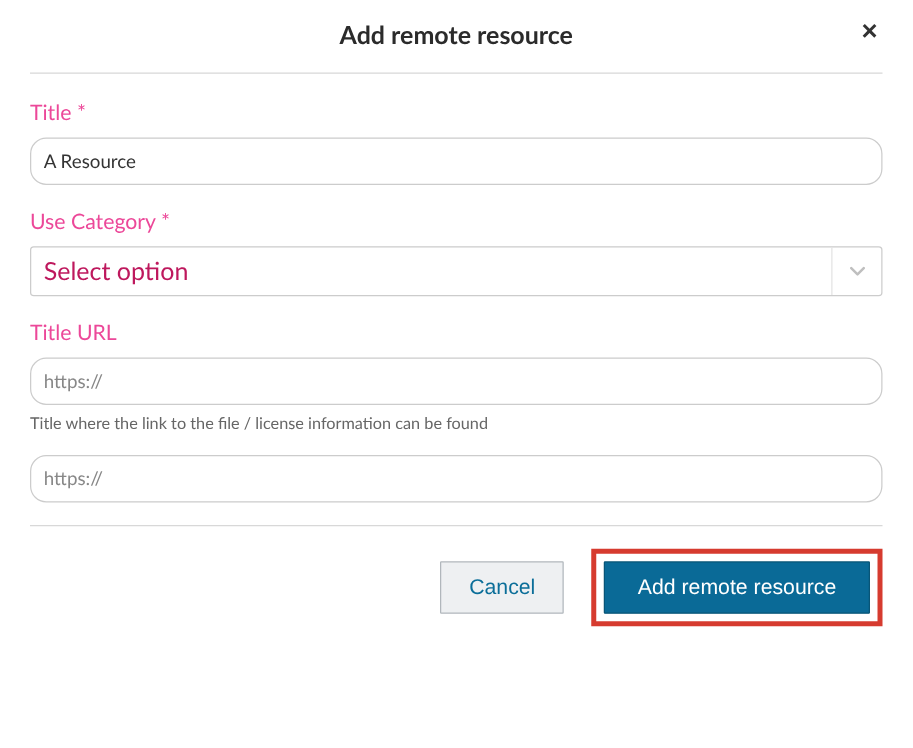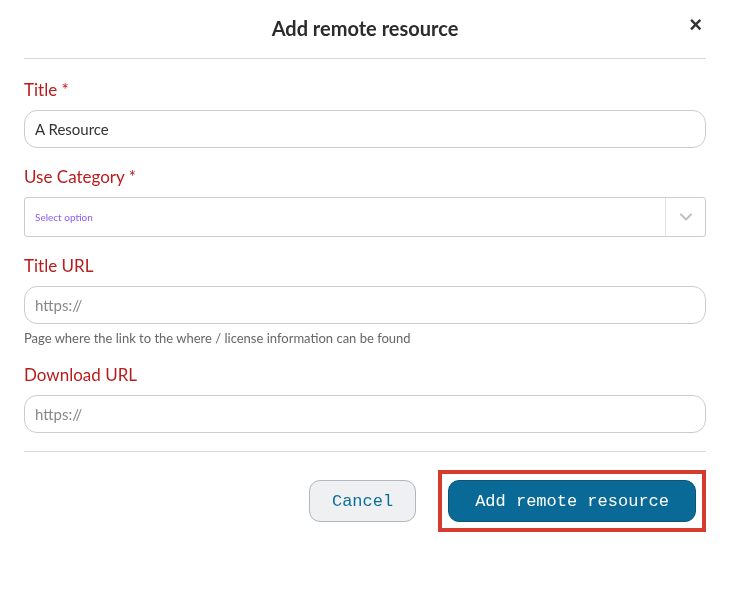--- a/index.html
+++ b/index.html
@@ -44,21 +44,21 @@
   .hr {
     border: none;
     border-top: 1px solid #d8d8d8;
     margin: 0 0 20px 0;
   }
   .field {
     margin-bottom: 18px;
   }
   .label {
     font-size: 17px;
-    color: #b91c1c;
+    color: #ec4899;
     margin-bottom: 10px;
     display: block;
   }
   .input {
     width: 100%;
     height: 38px;
     border: 1px solid #ccc;
     border-radius: 13px;
     padding: 0 10px;
     font-size: 15px;
@@ -73,22 +73,22 @@
     border: 1px solid #ccc;
     border-radius: 3px;
     display: flex;
     align-items: center;
     padding: 0 0 0 10px;
     position: relative;
     cursor: pointer;
     background: #fff;
   }
   .select-placeholder {
-    color: #8b5cf6;
-    font-size: 10px;
+    color: #be185d;
+    font-size: 20px;
     flex: 1;
   }
   .select-arrow-box {
     width: 40px;
     height: 100%;
     display: flex;
     align-items: center;
     justify-content: center;
     border-left: 1px solid #e3e3e3;
   }
@@ -108,25 +108,25 @@
     margin: 10px 0 18px 0;
   }
   .footer {
     display: flex;
     justify-content: flex-end;
     align-items: center;
     gap: 22px;
   }
   .btn {
     height: 42px;
-    border-radius: 11px;
+    border-radius: 1px;
     font-size: 17px;
     padding: 0 22px;
     cursor: pointer;
-    font-family: Liberation Mono, monospace;
+    font-family: Liberation Sans, sans-serif;
     display: inline-flex;
     align-items: center;
     justify-content: center;
   }
   .btn-cancel {
     background: #eef0f2;
     border: 1px solid #b1b7bc;
     color: #0b6e99;
   }
   .highlight-frame {
@@ -167,25 +167,24 @@
               <path d="M1 3.5 L6 8.5 L11 3.5" stroke="#bfbfbf" stroke-width="2" fill="none" stroke-linecap="round" stroke-linejoin="round"></path>
             </svg>
         </span>
       </span>
     </div>
   </div>
 
   <div class="field">
     <label class="label">Title URL</label>
     <input class="input" type="text" placeholder="https://" style="">
-    <div class="help">Page where the link to the where / license information can be found</div>
+    <div class="help">Title where the link to the file / license information can be found</div>
   </div>
 
   <div class="field">
-    <label class="label">Download URL</label>
     <input class="input" type="text" placeholder="https://" style="">
   </div>
 
   <hr class="hr2">
 
   <div class="footer">
     <button class="btn btn-cancel">Cancel</button>
     <span class="highlight-frame">
       <button class="btn btn-primary">Add remote resource</button>
     </span>

